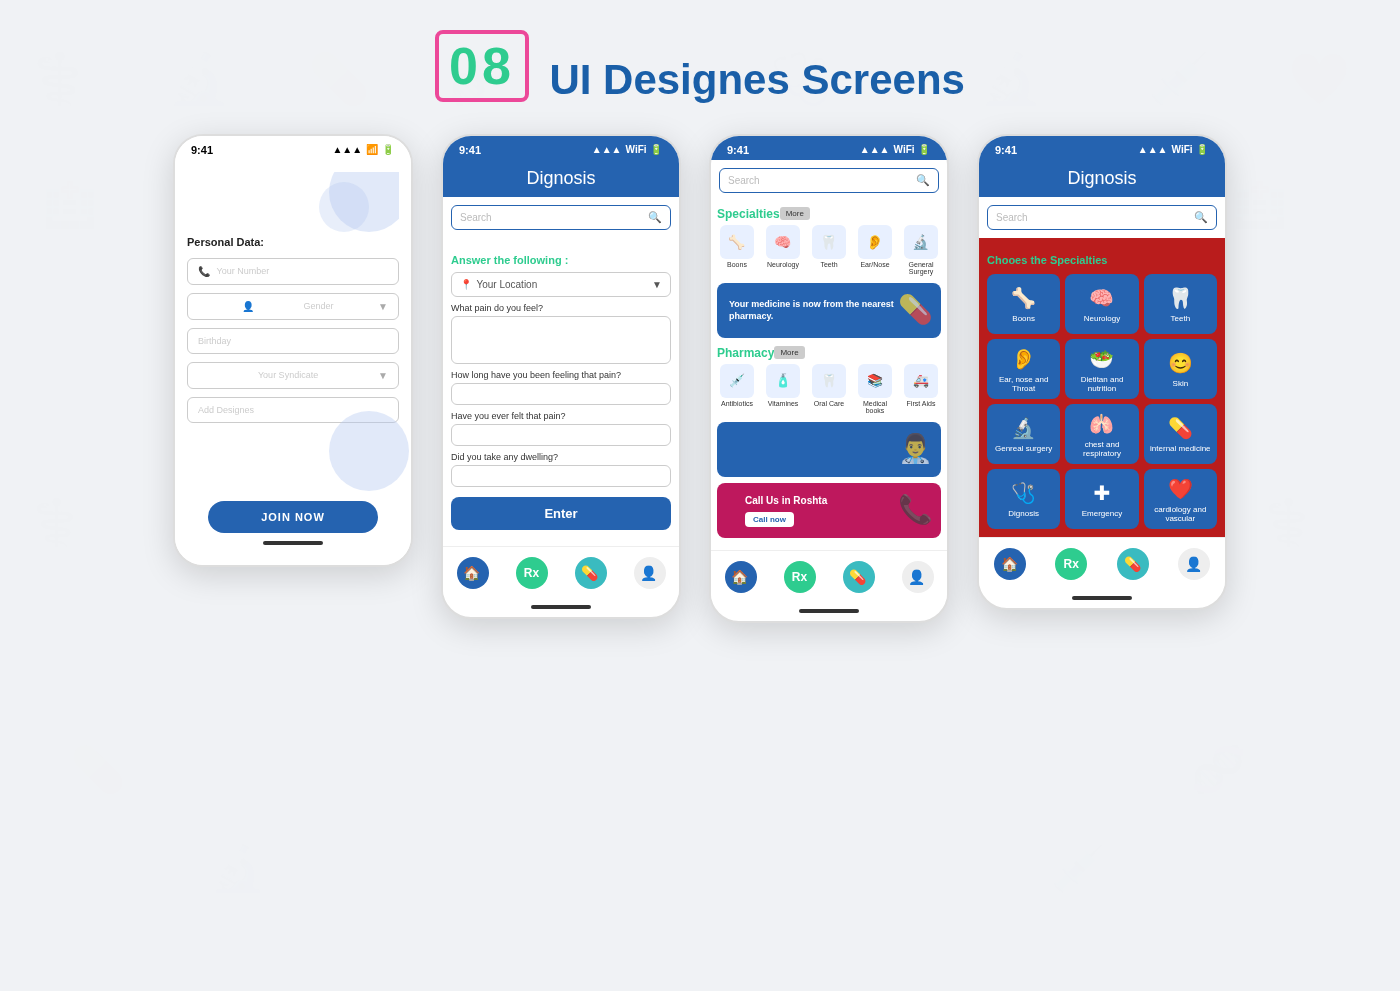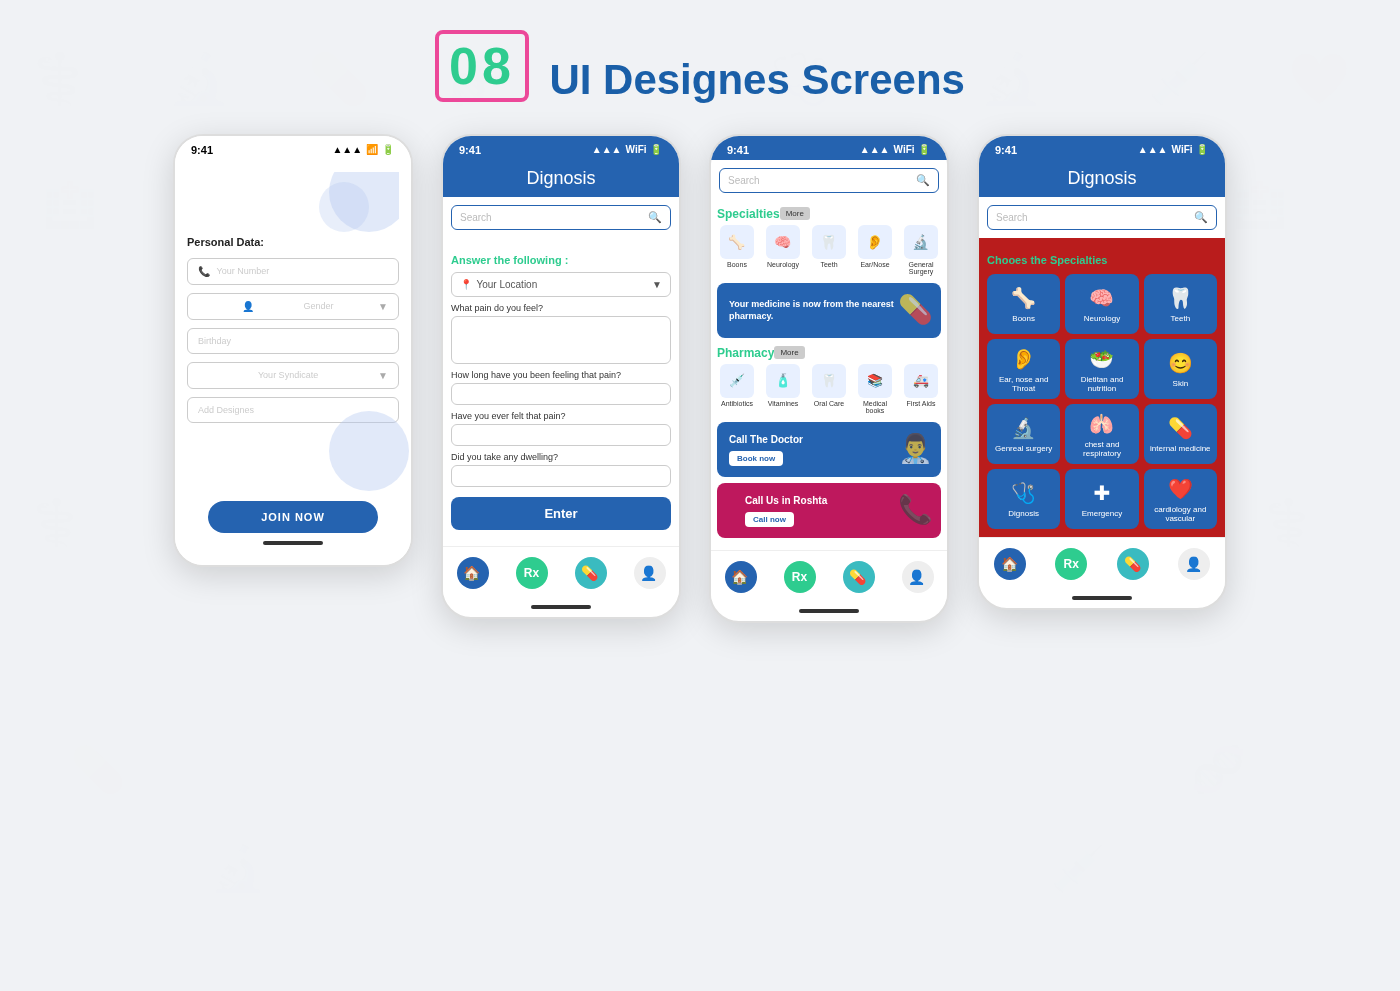--- a/index.html
+++ b/index.html
@@ -607,24 +607,20 @@
             <span>Medical books</span>
           </div>
           <div class="pharmacy-item">
             <div class="pharmacy-icon">🚑</div>
             <span>First Aids</span>
           </div>
         </div>
       </div>
 
       <div class="banner-card" style="margin-bottom:6px;">
-        <div class="banner-card-content">
-          <div style="font-size:10px;font-weight:800;">Call The Doctor</div>
-          <div class="cta-btn">Book now</div>
-        </div>
         <span class="banner-icon">👨‍⚕️</span>
       </div>
 
       <div class="banner-card" style="margin-bottom:6px;background:#be185d;padding-left:28px;">
         <div class="banner-card-content">
           <div style="font-size:10px;font-weight:800;">Call Us in Roshta</div>
           <div class="cta-btn">Call now</div>
         </div>
         <span class="banner-icon">📞</span>
       </div>

